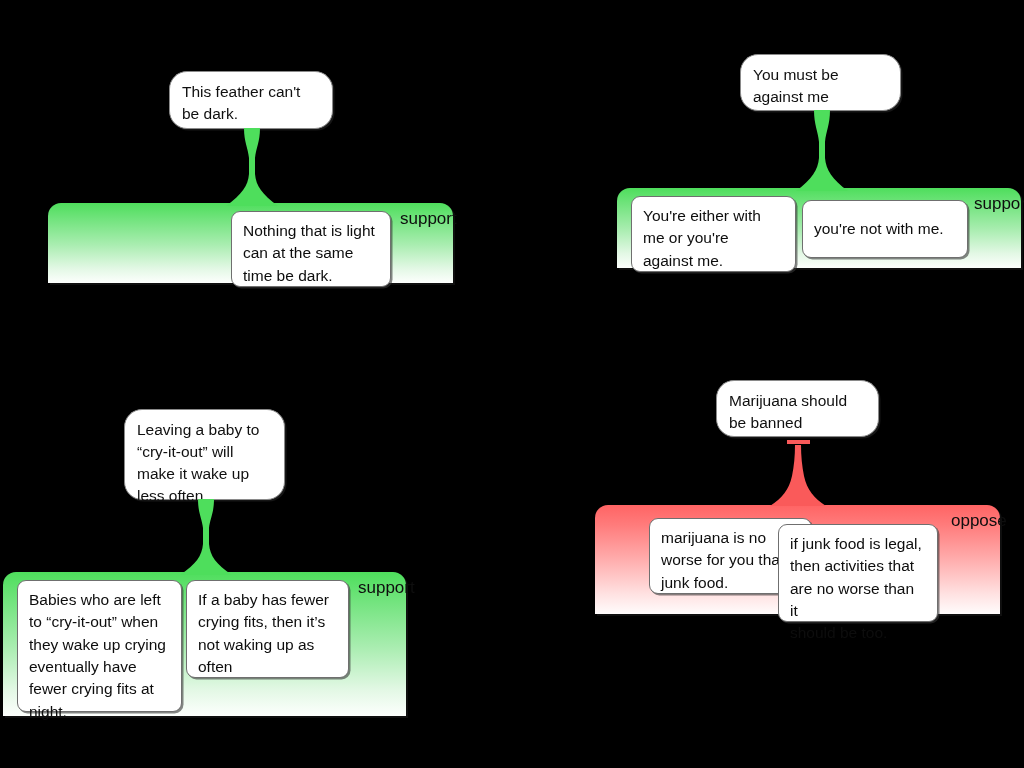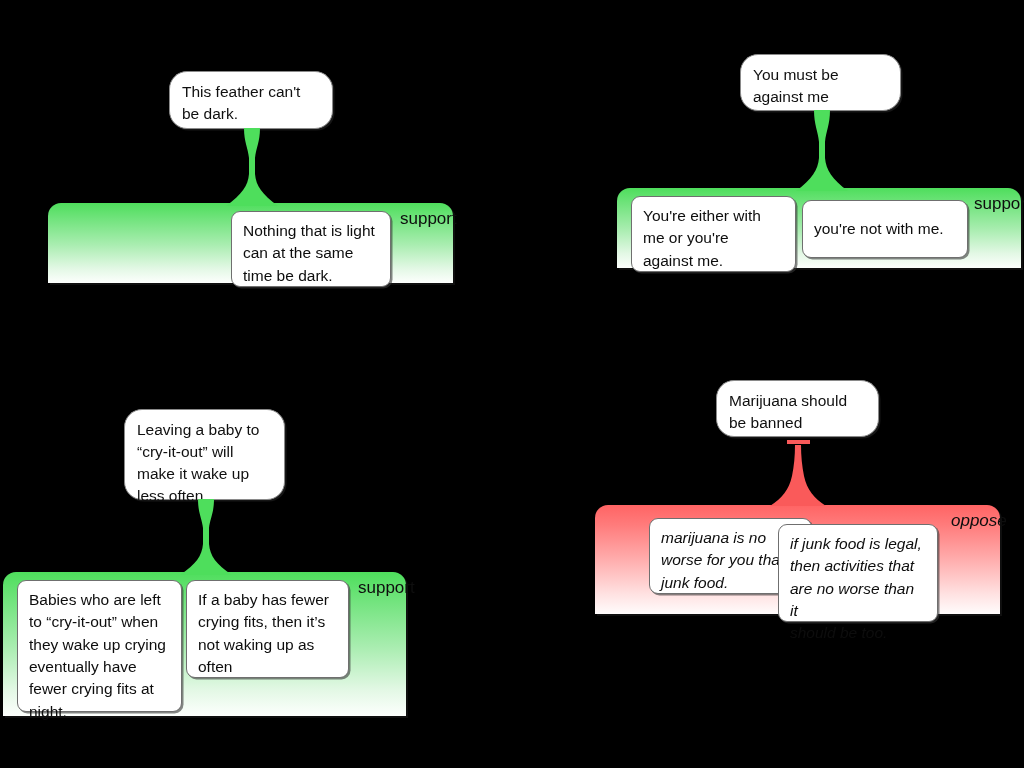--- a/index.html
+++ b/index.html
@@ -49,21 +49,20 @@
     box-sizing: border-box;
     border-radius: 13px 13px 0 0;
     box-shadow: 2px 2px 0 rgba(30,30,30,0.5);
     overflow: visible;
   }
   .panel.support {
     background: linear-gradient(to bottom, #4ede5c 0%, #6ee37a 18%, #a9edb0 52%, #e3f8e5 82%, #fdfffd 100%);
   }
   .panel.oppose {
     background: linear-gradient(to bottom, #ff6464 0%, #ff7b7b 18%, #ffb0b0 52%, #ffe2e2 82%, #fffcfc 100%);
-    font-style: italic;
   }
 
   .panel-label {
     position: absolute;
     top: 7px;
     font-size: 17px;
     color: #0e0e0e;
     line-height: 1;
     white-space: nowrap;
   }

